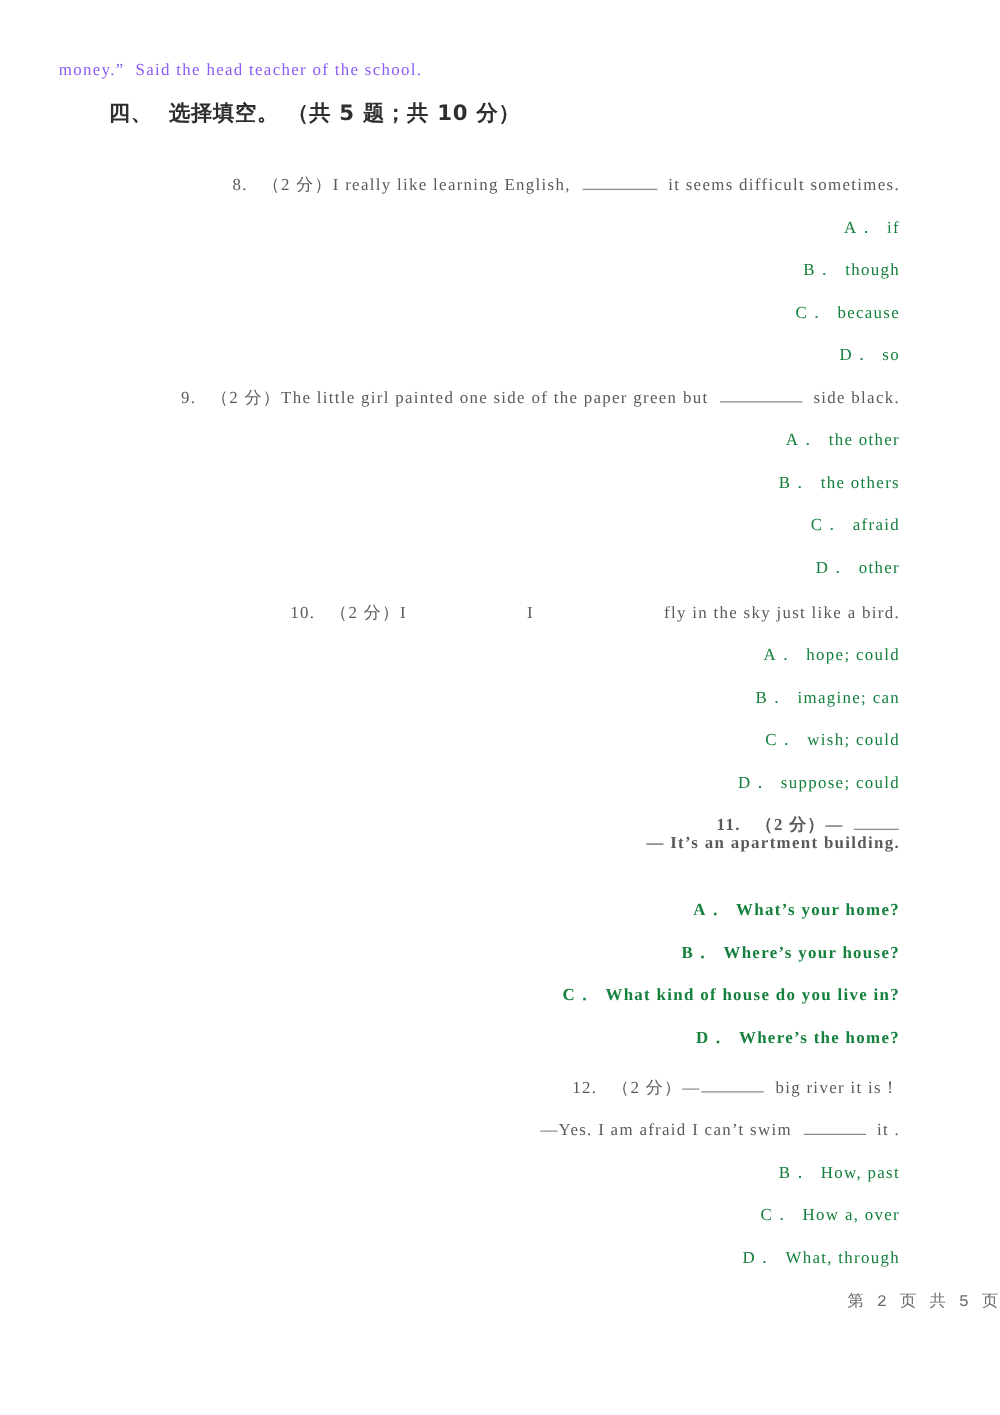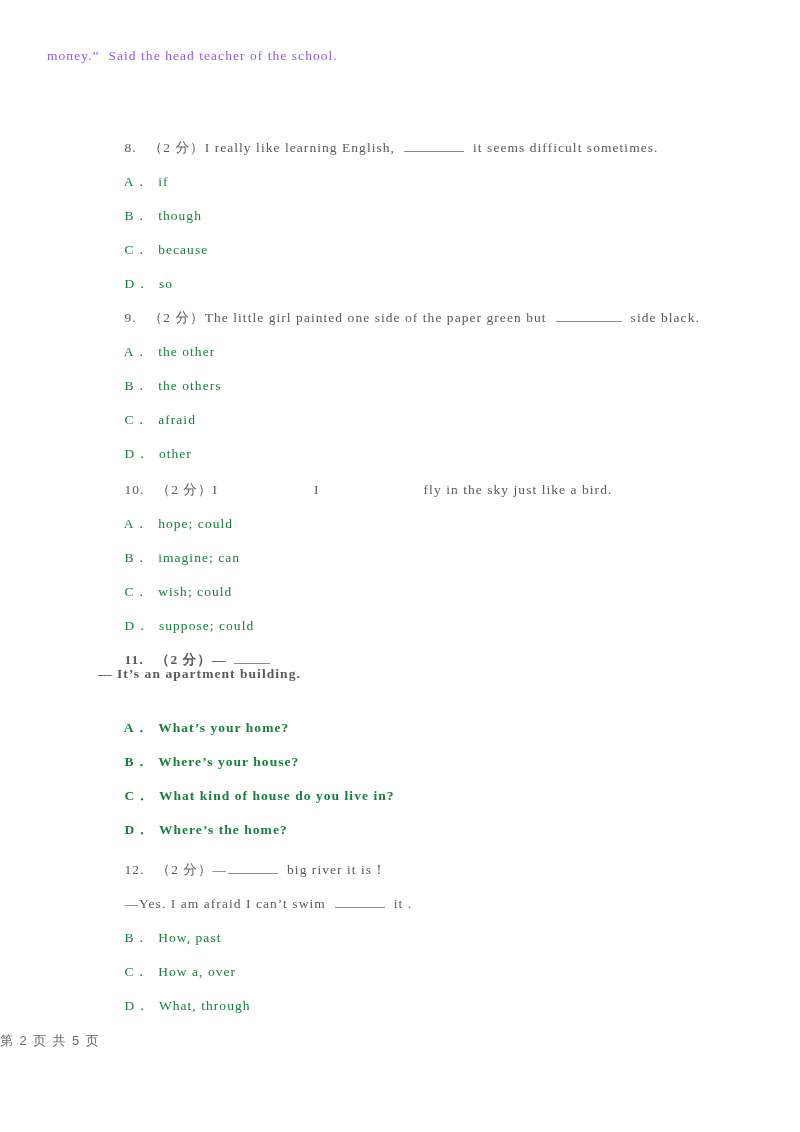--- a/index.html
+++ b/index.html
@@ -45,22 +45,23 @@
     font-weight: bold;
     color: #2f2f2f;
     letter-spacing: 0.6px;
     white-space: pre;
     font-family: "DejaVu Sans", "Liberation Sans", sans-serif;
   }
 
   
   .qblock {
     position: absolute;
-    left: 98px;
+    left: 80px;
     width: 640px;
+    text-align: right;
   }
   .qline {
     font-size: 13.5px;
     letter-spacing: 1.05px;
     white-space: pre;
     color: #5a5a5a;
     height: 34px;
     line-height: 20px;
   }
   .qline.second {
@@ -108,35 +109,36 @@
   }
   .opt-letter { white-space: pre; }
   .opt-text { white-space: pre; }
 
   
   .footer {
     position: absolute;
     left: 0;
     top: 1032px;
     width: 800px;
-    text-align: left;
+    text-align: right;
     font-size: 13px;
     letter-spacing: 1.4px;
     color: #6a6a6a;
     white-space: pre;
-    font-family: Liberation Sans, sans-serif;
+    font-family: Liberation Mono, monospace;
   }
 </style>
 </head>
 <body>
 
 <div class="page">
 
   <div class="cont-line">money.”  Said the head teacher of the school.</div>
 
+  <div class="section-heading">四、  选择填空。 （共 5 题；共 10 分）</div>
 
   <div class="qblock" style="top:118px;">
     <div class="qline">
       <span class="qnum">8.</span><span class="gapspace" style="width:12px;"></span><span class="marks">（2 分）</span><span class="stem">I really like learning English,</span><span class="gapspace" style="width:8px;"></span><span class="blank w-lg"></span><span class="gapspace" style="width:8px;"></span><span class="stem">it seems difficult sometimes.</span>
     </div>
     <div class="opt">
       <span class="opt-letter">A．</span><span class="gapspace" style="width:9px;"></span><span class="opt-text">if</span>
     </div>
     <div class="opt">
       <span class="opt-letter">B．</span><span class="gapspace" style="width:9px;"></span><span class="opt-text">though</span>

